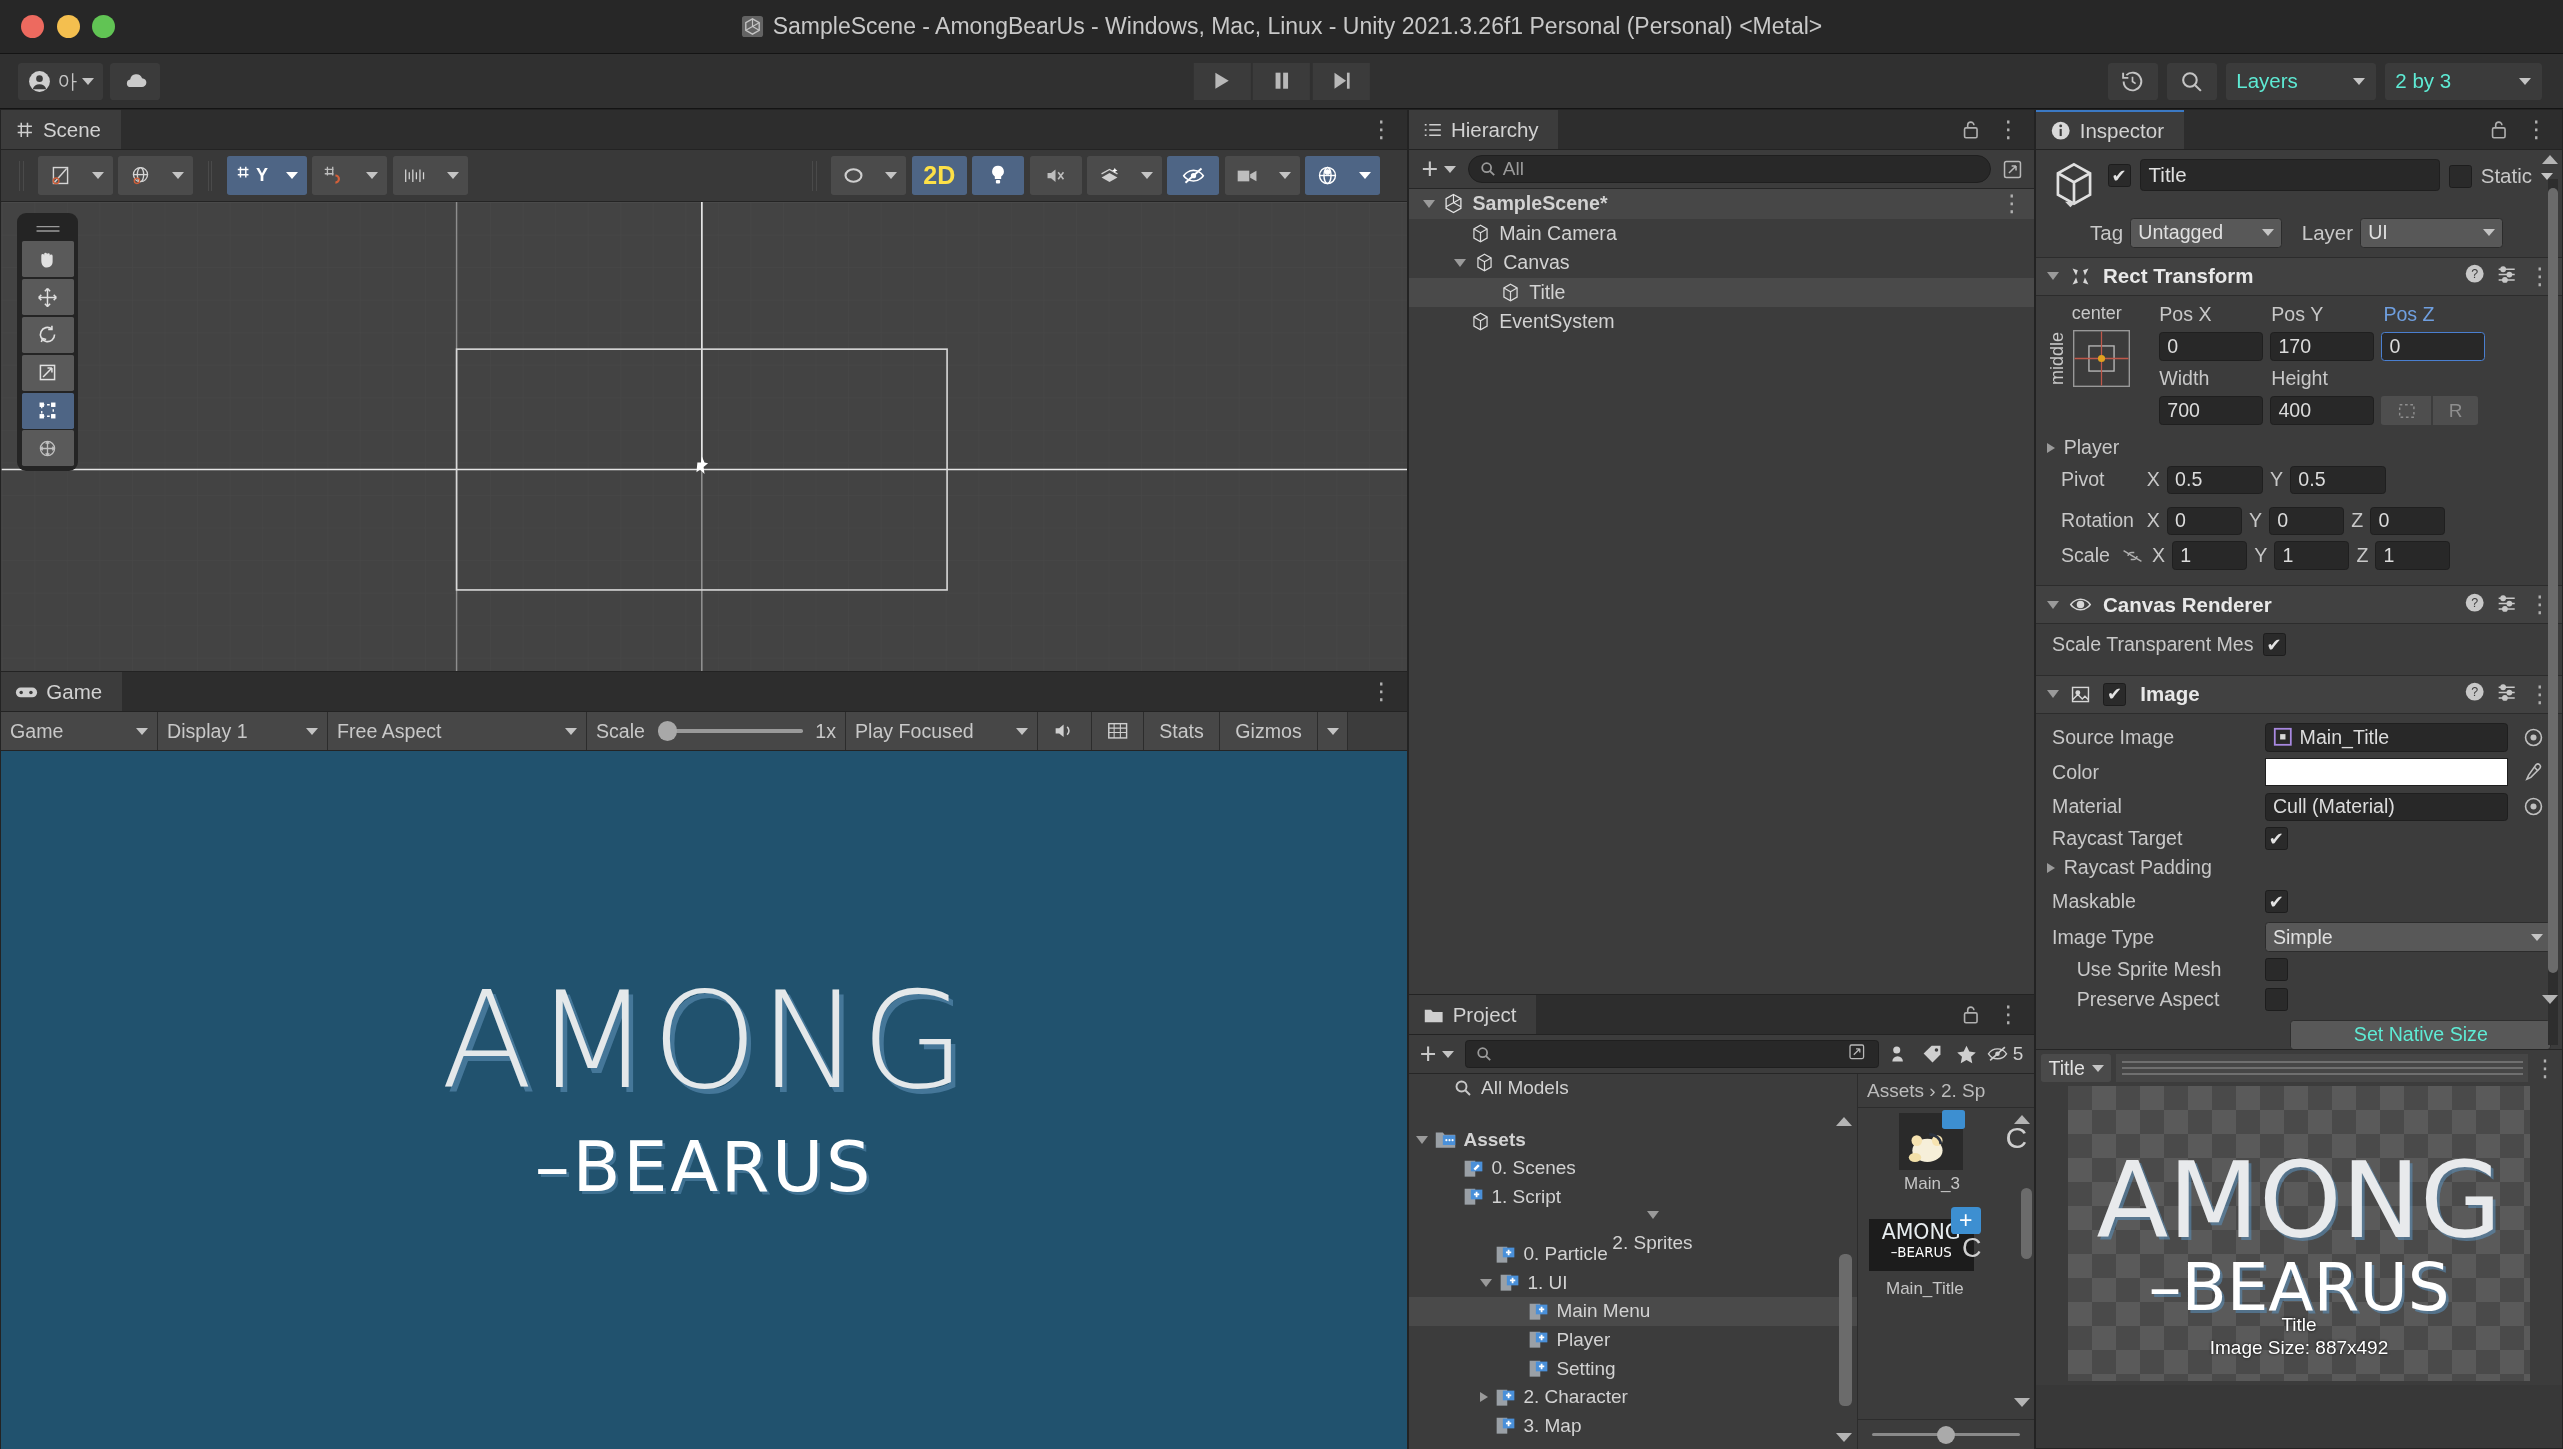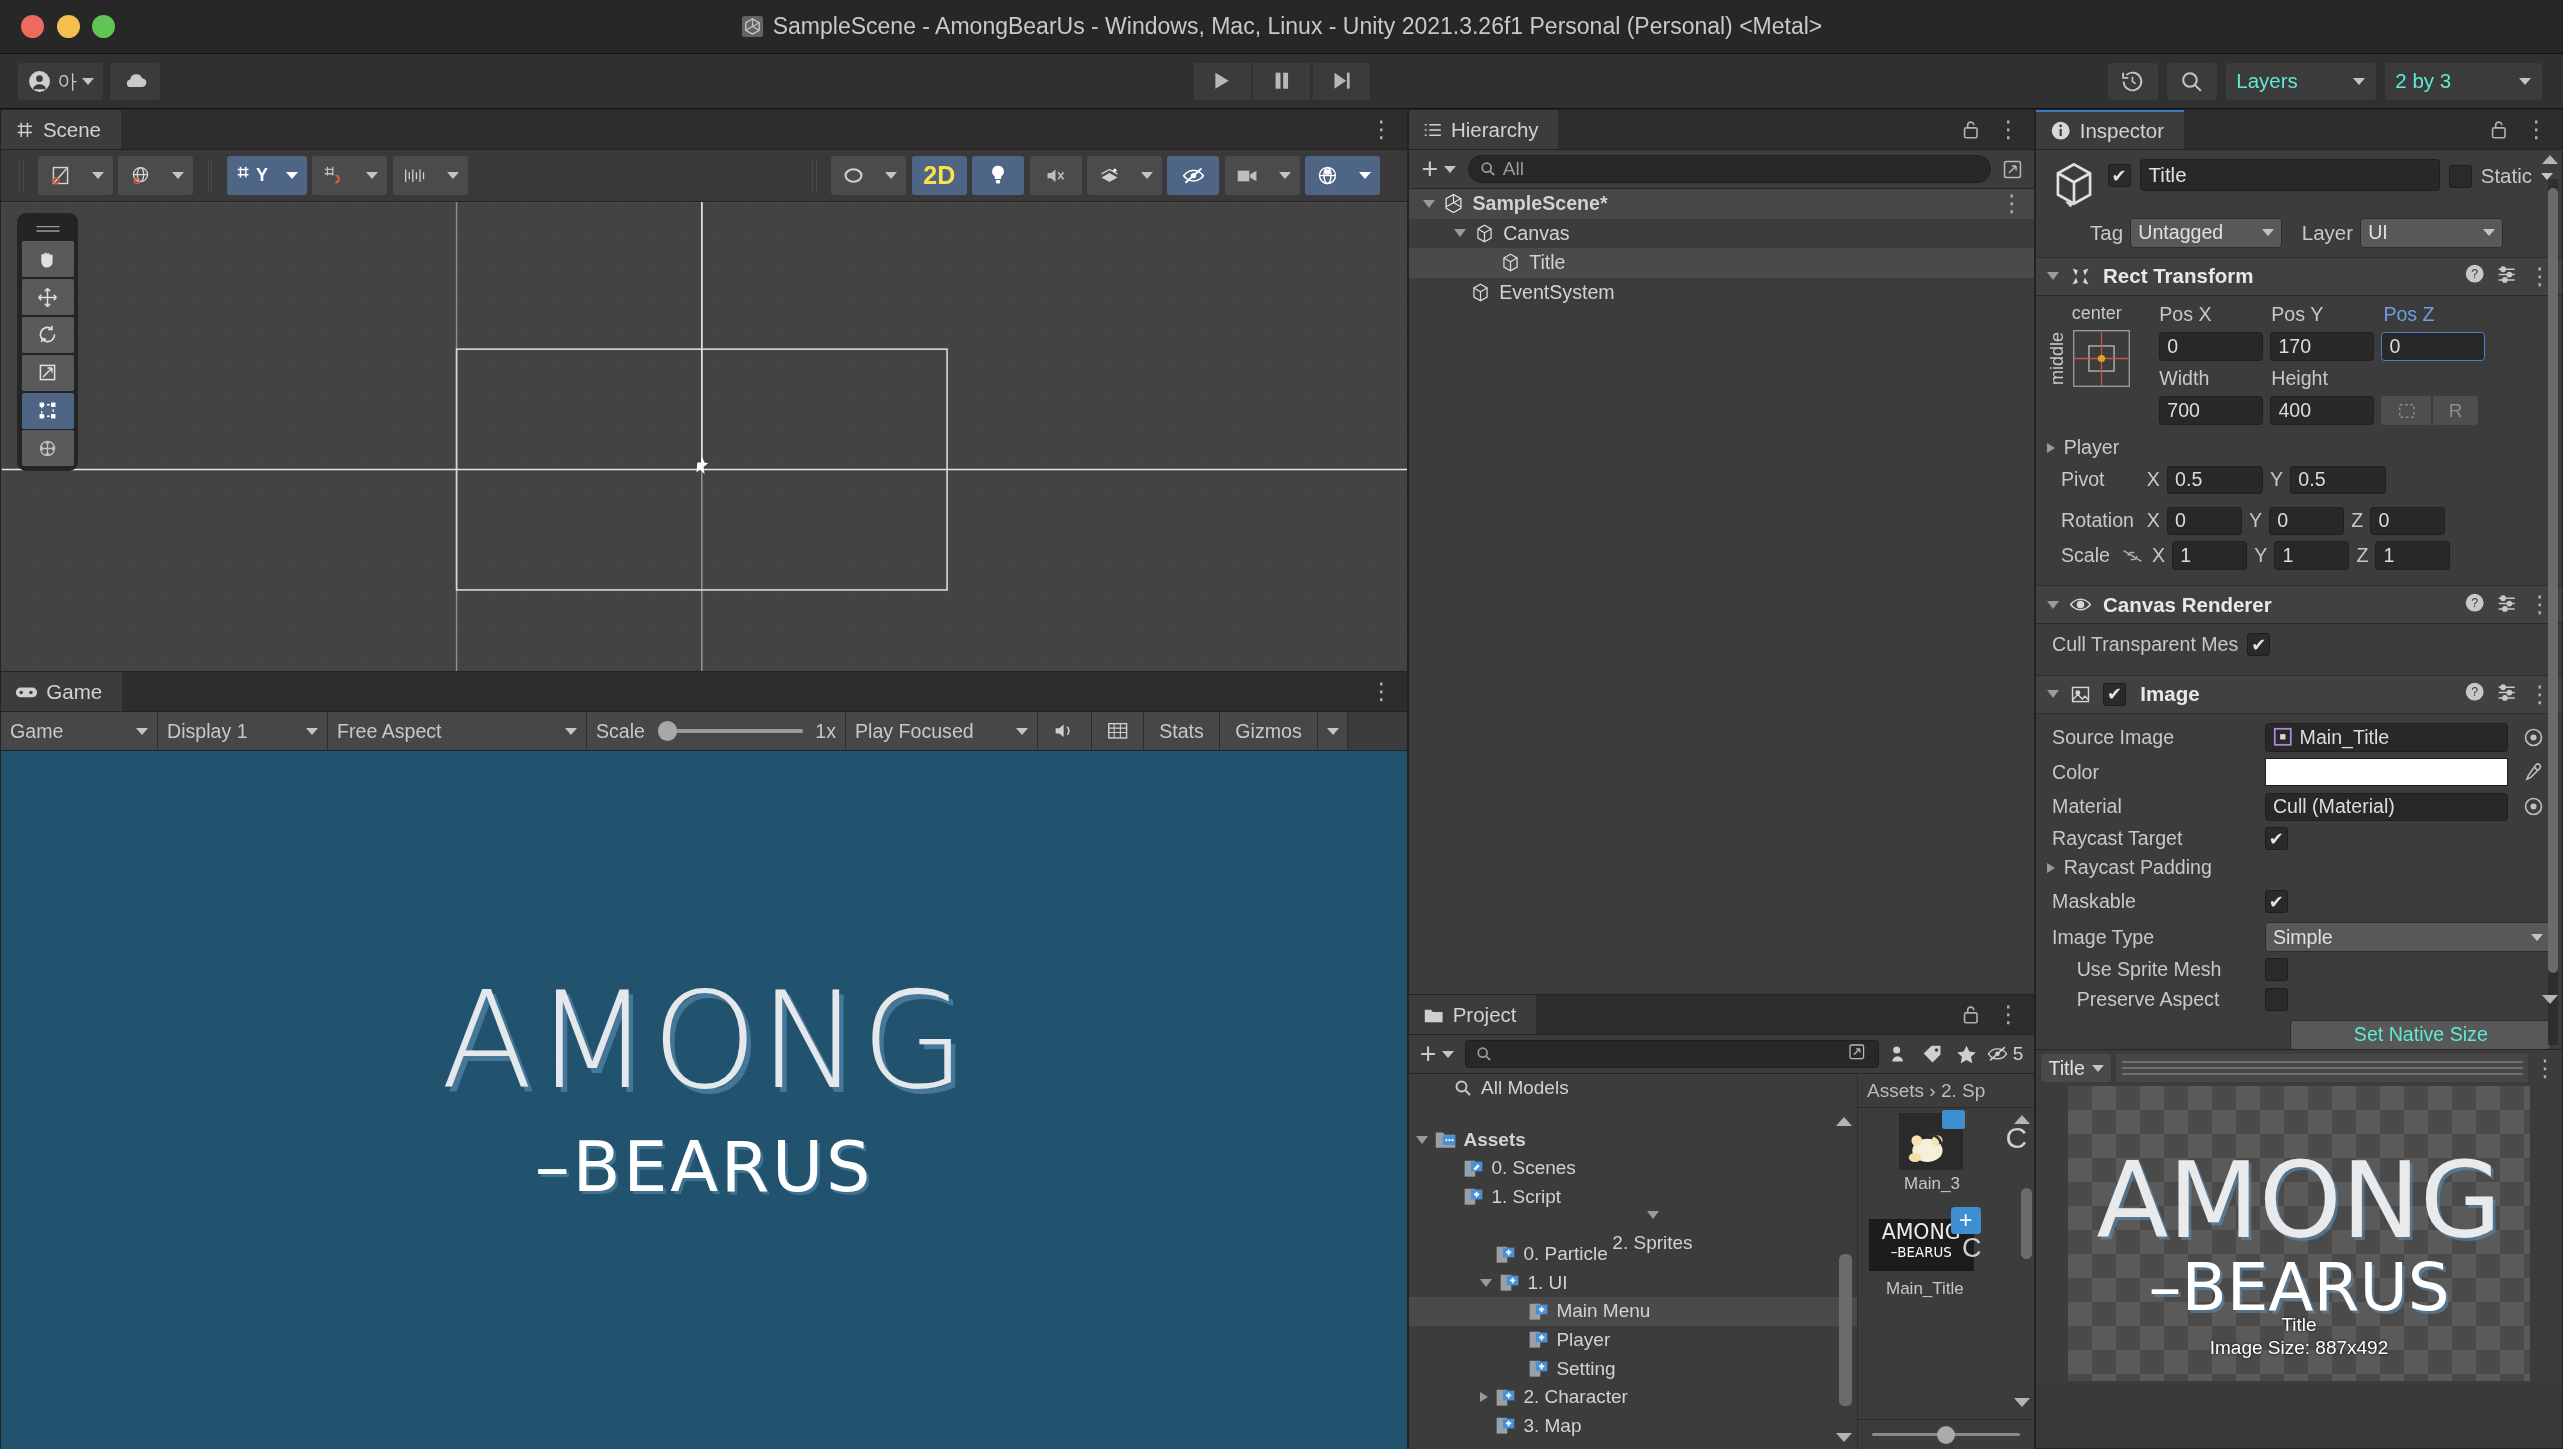--- a/index.html
+++ b/index.html
@@ -689,20 +689,28 @@
         <div class="h-row scene-row" style="padding-left: 14.3px;">
           <span class="tri open"></span>
           <svg width="23" height="23" viewBox="0 0 28 28">
             <path d="M14 3l9 5v12l-9 5-9-5V8z" fill="none" stroke="#e4e4e4" stroke-width="1.6"></path>
             <path d="M14 3v10l9 5M14 13L5 18M14 13l9-5" stroke="#e4e4e4" stroke-width="1.4" fill="none"></path>
           </svg>
           <span style="font-weight:bold">SampleScene*</span>
           <span class="kebab" style="margin-left:auto">⋮</span>
         </div>
         <div class="h-row" style="padding-left: 45px;">
+          <span class="tri hidden"></span>
+          <svg width="23" height="23" viewBox="0 0 28 28" fill="none" stroke="#dcdcdc" stroke-width="1.5">
+            <path d="M14 4l8 4.5v11L14 24l-8-4.5v-11z"></path>
+            <path d="M14 13l8-4.5M14 13L6 8.5M14 13v11"></path>
+          </svg>
+          <span>Main Camera</span>
+        </div>
+        <div class="h-row" style="padding-left: 45px;">
           <span class="tri open"></span>
           <svg width="23" height="23" viewBox="0 0 28 28" fill="none" stroke="#dcdcdc" stroke-width="1.5">
             <path d="M14 4l8 4.5v11L14 24l-8-4.5v-11z"></path>
             <path d="M14 13l8-4.5M14 13L6 8.5M14 13v11"></path>
           </svg>
           <span>Canvas</span>
         </div>
         <div class="h-row sel" style="padding-left: 75px;">
           <span class="tri hidden"></span>
           <svg width="23" height="23" viewBox="0 0 28 28" fill="none" stroke="#dcdcdc" stroke-width="1.5">
@@ -1153,21 +1161,21 @@
               <path d="M3 7h18M3 13h18M3 19h18"></path>
               <circle cx="8" cy="7" r="2.4" fill="#c8c8c8"></circle>
               <circle cx="15" cy="13" r="2.4" fill="#c8c8c8"></circle>
               <circle cx="10" cy="19" r="2.4" fill="#c8c8c8"></circle>
             </svg>
         </span>
         <span class="kebab">⋮</span>
       </div>
       <div class="comp-body" style="padding-top:9px;padding-bottom:12.5px;">
         <div class="fr" style="gap:9px;">
-          <span class="lbl" style="padding-left:5.4px;">Cull Transparent Mes</span>
+          <span class="lbl" style="padding-left:5.4px;">Scale Transparent Mes</span>
           <div class="chk on"></div>
         </div>
       </div>
 
       <div class="comp-header">
         <span class="tri open"></span>
         <svg width="23" height="23" viewBox="0 0 26 26" fill="none" stroke="#d6d6d6" stroke-width="1.6">
           <rect x="4" y="5" width="18" height="16"></rect>
           <circle cx="10" cy="11" r="2" fill="#d6d6d6"></circle>
             <path d="M4 19l6-6 5 5 3-3 4 4" stroke-width="1.6"></path>

